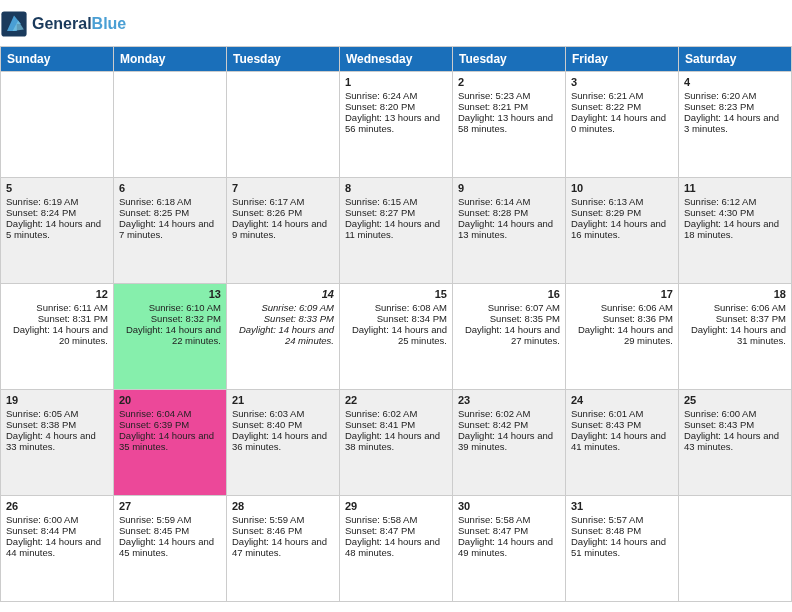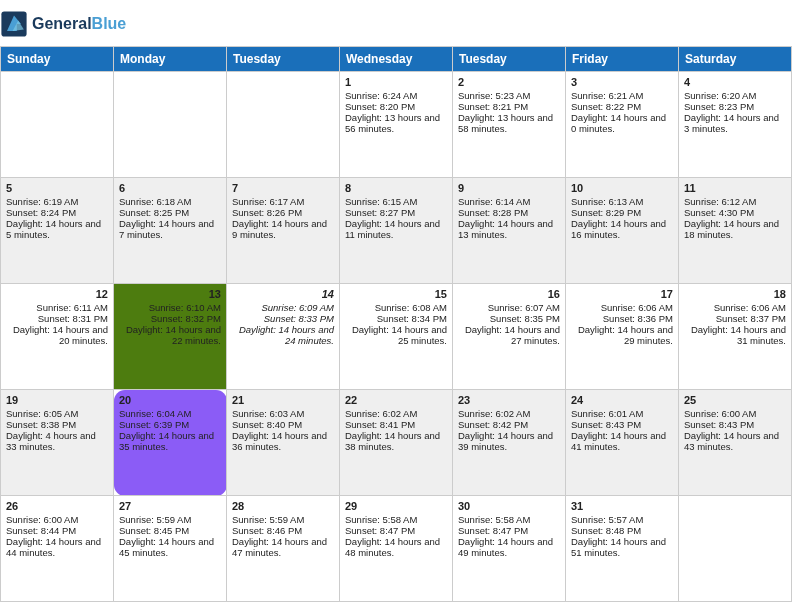--- a/index.html
+++ b/index.html
@@ -188,21 +188,21 @@
         <span>Daylight: 14 hours and 18 minutes.</span>
       </td>
         </tr>
         <tr style="background: rgb(255, 255, 255); text-align: right;">
           <td style="background: rgb(255, 255, 255);">
         <span class="day-num">12</span>
         <span>Sunrise: 6:11 AM</span><br>
         <span>Sunset: 8:31 PM</span><br>
         <span>Daylight: 14 hours and 20 minutes.</span>
       </td>
-          <td style="background: #4d7c0f;">
+          <td style="background: #86efac;">
         <span class="day-num">13</span>
         <span>Sunrise: 6:10 AM</span><br>
         <span>Sunset: 8:32 PM</span><br>
         <span>Daylight: 14 hours and 22 minutes.</span>
       </td>
           <td style="background: rgb(255, 255, 255); font-style: italic;">
         <span class="day-num">14</span>
         <span>Sunrise: 6:09 AM</span><br>
         <span>Sunset: 8:33 PM</span><br>
         <span>Daylight: 14 hours and 24 minutes.</span>
@@ -232,21 +232,21 @@
         <span>Daylight: 14 hours and 31 minutes.</span>
       </td>
         </tr>
         <tr style="background: rgb(239, 239, 239);">
           <td style="background: rgb(239, 239, 239);">
         <span class="day-num">19</span>
         <span>Sunrise: 6:05 AM</span><br>
         <span>Sunset: 8:38 PM</span><br>
         <span>Daylight: 4 hours and 33 minutes.</span>
       </td>
-          <td style="background: #8b5cf6; border-radius: 11px;">
+          <td style="background: #ec4899;">
         <span class="day-num">20</span>
         <span>Sunrise: 6:04 AM</span><br>
         <span>Sunset: 6:39 PM</span><br>
         <span>Daylight: 14 hours and 35 minutes.</span>
       </td>
           <td style="background: rgb(239, 239, 239);">
         <span class="day-num">21</span>
         <span>Sunrise: 6:03 AM</span><br>
         <span>Sunset: 8:40 PM</span><br>
         <span>Daylight: 14 hours and 36 minutes.</span>

